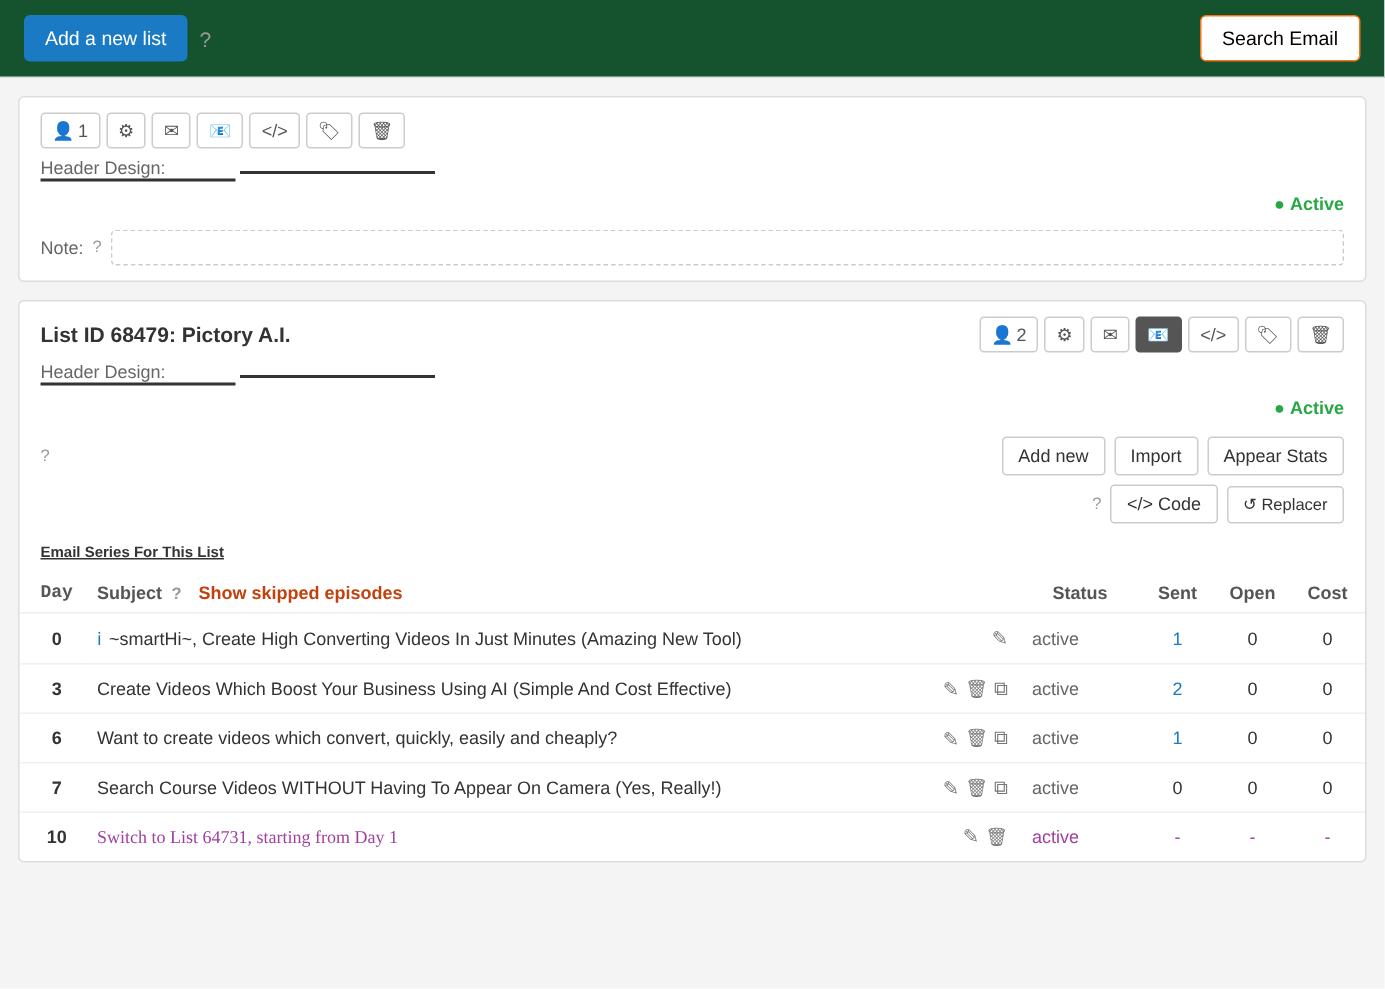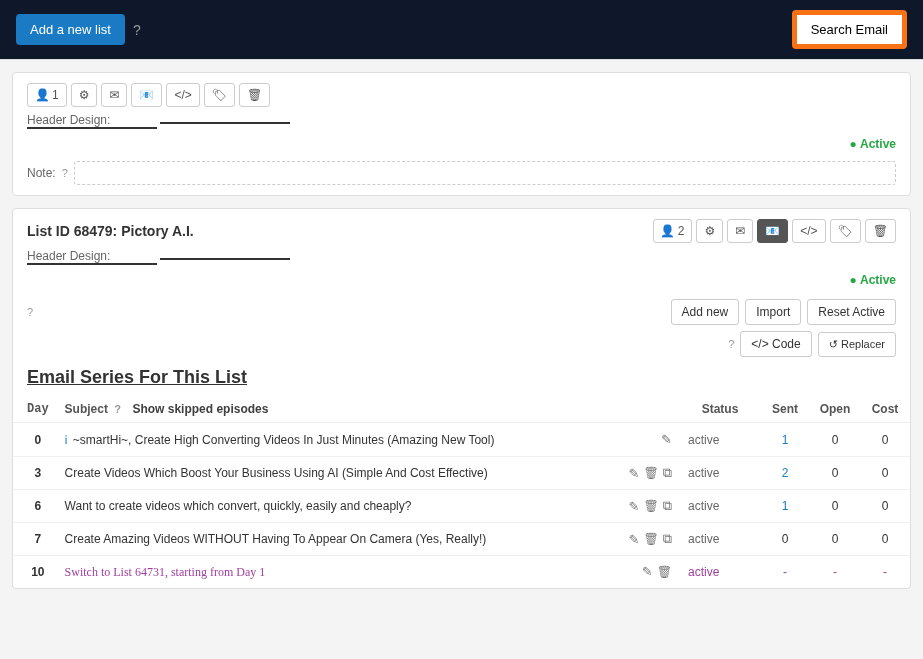--- a/index.html
+++ b/index.html
@@ -1,19 +1,19 @@
 <!DOCTYPE html>
 <html><head>
   <meta charset="utf-8">
   <style>
     * { box-sizing: border-box; margin: 0; padding: 0; }
     body { font-family: Arial, sans-serif; font-size: 13px; background: #f4f4f4; color: #333; }
     
     .top-bar {
-      background: #0f172a;
+      background: #14532d;
       padding: 10px 16px;
       display: flex;
       align-items: center;
       justify-content: space-between;
       border-bottom: 1px solid #ddd;
     }
     .top-left { display: flex; align-items: center; gap: 8px; }
     .btn-add-new-list {
       background: #1a7bc4;
       color: #fff;
@@ -23,21 +23,21 @@
       cursor: pointer;
       font-size: 13px;
     }
     .help-icon {
       color: #999;
       font-size: 14px;
       cursor: pointer;
     }
     .btn-search-email {
       background: #fff;
-      border: 5px solid #f97316;
+      border: 1px solid #f97316;
       padding: 7px 14px;
       border-radius: 4px;
       cursor: pointer;
       font-size: 13px;
     }
 
     .main-content { padding: 12px; }
 
     .list-card {
       background: #fff;
@@ -105,21 +105,21 @@
       padding: 5px 10px;
       cursor: pointer;
       font-size: 12px;
       color: #333;
     }
 
     .series-title-row {
       padding: 4px 14px 8px 14px;
     }
     .series-title {
-      font-size: 18px;
+      font-size: 10px;
       font-weight: bold;
       color: #333;
       text-decoration: underline;
       text-align: center;
     }
 
     table {
       width: 100%;
       border-collapse: collapse;
     }
@@ -143,21 +143,21 @@
     }
     .day-col { width: 36px; text-align: center; font-weight: 600; color: #333; }
     .subject-col { color: #333; }
     .subject-col.link { color: #a040a0; cursor: pointer; }
     .status-col { width: 80px; color: #666; }
     .sent-col, .open-col, .click-col { width: 50px; text-align: center; color: #333; }
     .sent-link { color: #1a7bc4; cursor: pointer; text-decoration: none; }
     .row-actions { display: flex; gap: 4px; align-items: center; }
     .row-action-icon { cursor: pointer; color: #777; font-size: 13px; }
     .info-icon { color: #1a7bc4; cursor: pointer; }
-    .show-skipped { color: #404040; cursor: pointer; font-size: 12px; }
+    .show-skipped { color: #c2410c; cursor: pointer; font-size: 12px; }
 
     .col-day { padding-left: 14px; }
     .th-day { padding-left: 14px; font-family: Liberation Mono, monospace; }
   </style>
 </head>
 <body>
 
 <div class="top-bar">
   <div class="top-left">
     <button class="btn-add-new-list">Add a new list</button>
@@ -245,21 +245,21 @@
     <div class="list-status-bar">
       <span class="green-dot">●</span>
       <span class="status-active">Active</span>
     </div>
 
     <div style="padding: 6px 14px 4px 14px; display:flex; justify-content:space-between; align-items:center;">
       <span class="help-icon" style="font-size:11px;">?</span>
       <div style="display:flex; gap:6px; align-items:center;">
         <button class="btn-toolbar">Add new</button>
         <button class="btn-toolbar">Import</button>
-        <button class="btn-toolbar">Reset Active</button>
+        <button class="btn-toolbar">Appear Stats</button>
       </div>
     </div>
     <div style="padding: 2px 14px 6px 14px; display:flex; justify-content:flex-end; align-items:center; gap:6px;">
       <span class="help-icon" style="font-size:11px;">?</span>
       <button class="btn-toolbar" style="font-size:12px;">
         <span>&lt;/&gt;</span>
         <span>Code</span>
       </button>
       <button class="btn-toolbar" style="font-size:11px;">
         <span>↺</span>
@@ -328,21 +328,21 @@
                 </div>
               </td>
               <td class="status-col">active</td>
               <td class="sent-col"><a class="sent-link">1</a></td>
               <td class="open-col">0</td>
               <td class="click-col">0</td>
             </tr>
             <tr>
               <td class="day-col col-day">7</td>
               <td style="display: flex; align-items: center; gap: 5px; padding: 8px;">
-                <span class="subject-col">Create Amazing Videos WITHOUT Having To Appear On Camera (Yes, Really!)</span>
+                <span class="subject-col">Search Course Videos WITHOUT Having To Appear On Camera (Yes, Really!)</span>
                 <div class="row-actions" style="margin-left: auto;">
                   <span class="row-action-icon">✎</span>
                   <span class="row-action-icon" style="font-size: 12px;">🗑</span>
                   <span class="row-action-icon">⧉</span>
                 </div>
               </td>
               <td class="status-col">active</td>
               <td class="sent-col">0</td>
               <td class="open-col">0</td>
               <td class="click-col">0</td>

